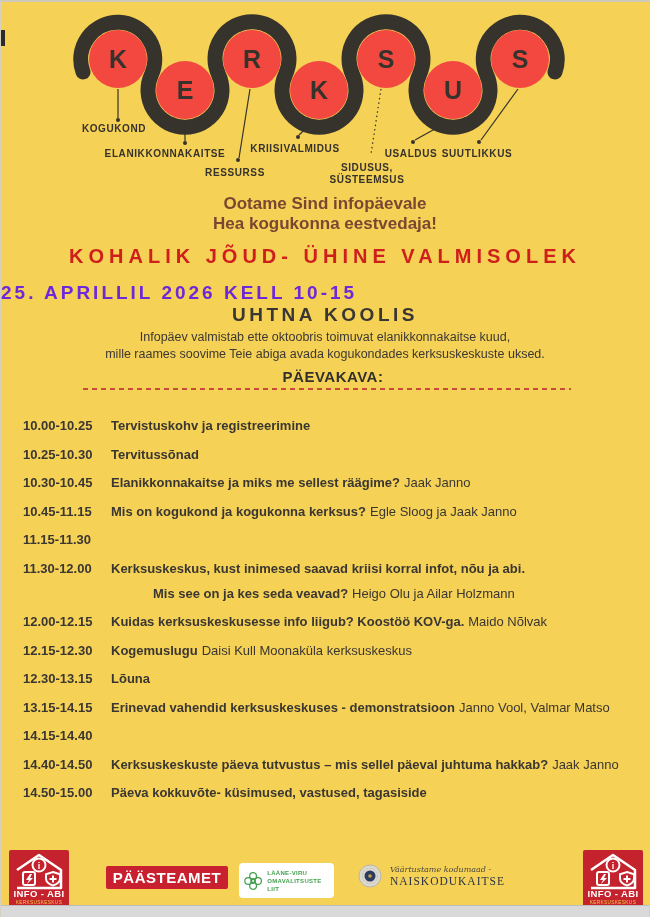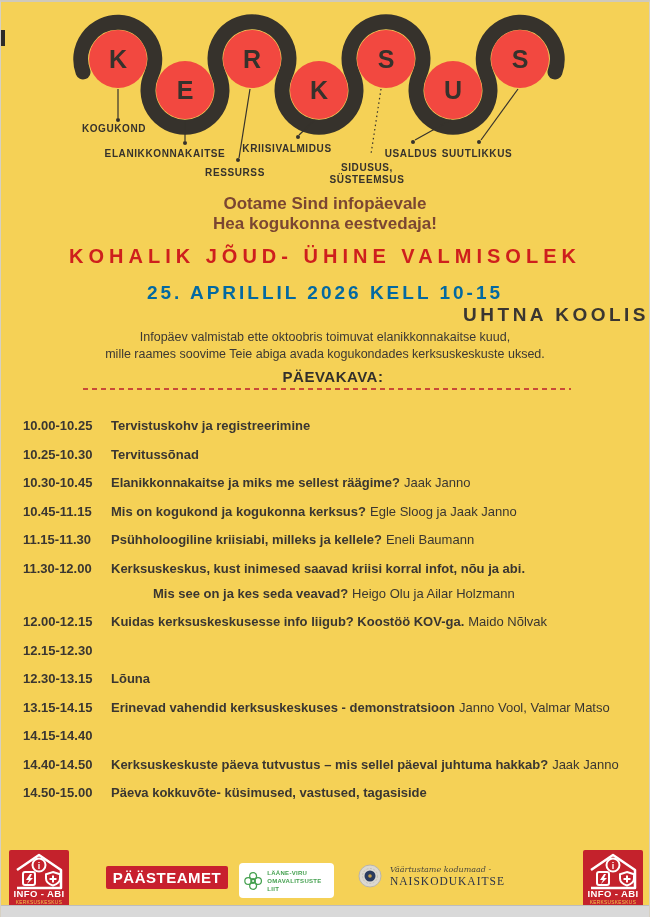--- a/index.html
+++ b/index.html
@@ -21,23 +21,23 @@
     position:absolute;transform:translateX(-50%);
     font-size:10px;font-weight:bold;letter-spacing:.6px;color:#36322C;
     text-align:center;white-space:nowrap;line-height:12px;
   }
   .notch{position:absolute;left:0;top:28px;width:4px;height:16px;background:#2e2b27;}
   
   .intro{position:absolute;left:0;right:0;top:192px;text-align:center;
     font-size:17px;font-weight:bold;line-height:20px;color:#7B4632;}
   .title{position:absolute;left:0;right:0;top:243px;text-align:center;
     font-size:20px;font-weight:bold;letter-spacing:5px;color:#CE1F1D;white-space:nowrap;}
-  .datetime{position:absolute;left:0;right:0;top:280px;text-align:center;
-    font-size:19px;font-weight:bold;letter-spacing:3px;color:#0369a1;}
-  .venue{position:absolute;left:0;right:0;top:302px;text-align:right;
+  .datetime{position:absolute;left:0;right:0;top:280px;
+    font-size:19px;font-weight:bold;letter-spacing:3px;color:#6d28d9;}
+  .venue{position:absolute;left:0;right:0;top:302px;text-align:center;
     font-size:19px;font-weight:bold;letter-spacing:3.5px;color:#3A3631;}
   .desc{position:absolute;left:0;right:0;top:327px;text-align:center;
     font-size:12.5px;line-height:17px;color:#3C3833;}
   .agenda-h{position:absolute;left:16px;right:0;top:366px;text-align:center;
     font-size:15px;font-weight:bold;letter-spacing:.5px;color:#33302B;}
   .dashline{position:absolute;left:82px;right:78px;top:386px;height:2px;
     background:repeating-linear-gradient(90deg,#C94A38 0 5px,transparent 5px 9px);}
   
   .schedule{position:absolute;left:22px;right:8px;top:415px;}
   .srow{display:flex;margin-bottom:11.5px;font-size:13px;line-height:17px;}
@@ -111,21 +111,21 @@
   <div class="kcircle" style="left:423px;top:59px">
       <span>U</span>
     </div>
   <div class="kcircle" style="left:490px;top:28px">
       <span>S</span>
     </div>
 
   <div class="klabel" style="left:113px;top:121px">KOGUKOND</div>
   <div class="klabel" style="left:164px;top:146px">ELANIKKONNAKAITSE</div>
   <div class="klabel" style="left:234px;top:165px">RESSURSS</div>
-  <div class="klabel" style="left:286px;top:141px">KRIISIVALMIDUS</div>
+  <div class="klabel" style="left:294px;top:141px">KRIISIVALMIDUS</div>
   <div class="klabel" style="left:366px;top:160px">
     <div>SIDUSUS,</div>
     <div>SÜSTEEMSUS</div>
   </div>
   <div class="klabel" style="left:410px;top:146px">USALDUS</div>
   <div class="klabel" style="left:476px;top:146px">SUUTLIKKUS</div>
 
   <div class="intro">
     <div>Ootame Sind infopäevale</div>
     <div>Hea kogukonna eestvedaja!</div>
@@ -168,24 +168,20 @@
     <div class="srow">
       <div class="stime">10.45-11.15</div>
       <div class="sbody">
         <span class="sb">Mis on kogukond ja kogukonna kerksus?</span><span class="sr">Egle Sloog ja Jaak Janno</span>
         
       </div>
     </div>
 
     <div class="srow">
       <div class="stime">11.15-11.30</div>
-      <div class="sbody">
-        <span class="sb">Psühholoogiline kriisiabi, milleks ja kellele?</span><span class="sr">Eneli Baumann</span>
-        
-      </div>
     </div>
 
     <div class="srow">
       <div class="stime">11.30-12.00</div>
       <div class="sbody">
         <span class="sb">Kerksuskeskus, kust inimesed saavad kriisi korral infot, nõu ja abi.</span><span class="sr"></span>
         <div class="l2" style="display: block;">
           <span class="sb">Mis see on ja kes seda veavad?</span><span class="sr">Heigo Olu ja Ailar Holzmann</span>
         </div>
       </div>
@@ -194,20 +190,24 @@
     <div class="srow">
       <div class="stime">12.00-12.15</div>
       <div class="sbody">
         <span class="sb">Kuidas kerksuskeskusesse info liigub? Koostöö KOV-ga.</span><span class="sr">Maido Nõlvak</span>
         
       </div>
     </div>
 
     <div class="srow">
       <div class="stime">12.15-12.30</div>
+      <div class="sbody">
+        <span class="sb">Kogemuslugu</span><span class="sr">Daisi Kull Moonaküla kerksuskeskus</span>
+        
+      </div>
     </div>
 
     <div class="srow">
       <div class="stime">12.30-13.15</div>
       <div class="sbody">
         <span class="sb">Lõuna</span><span class="sr"></span>
         
       </div>
     </div>
 

